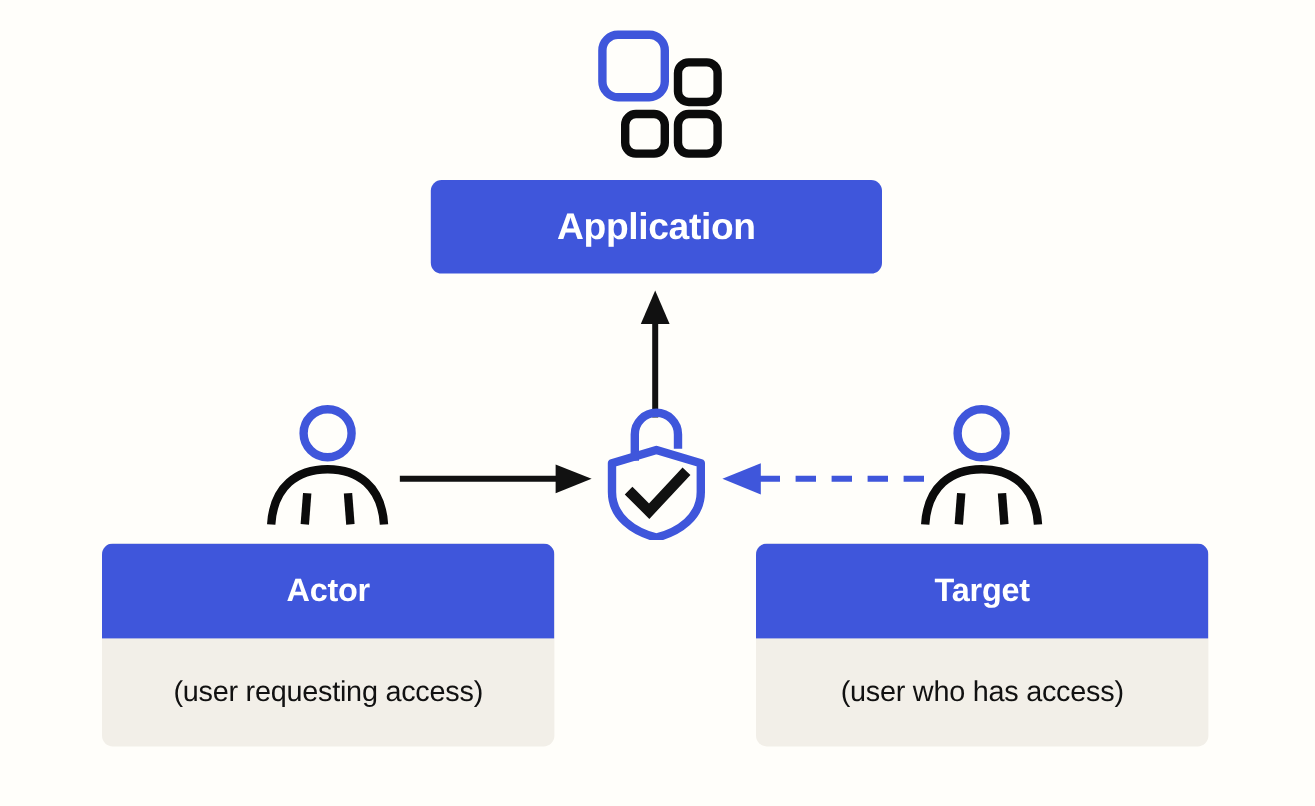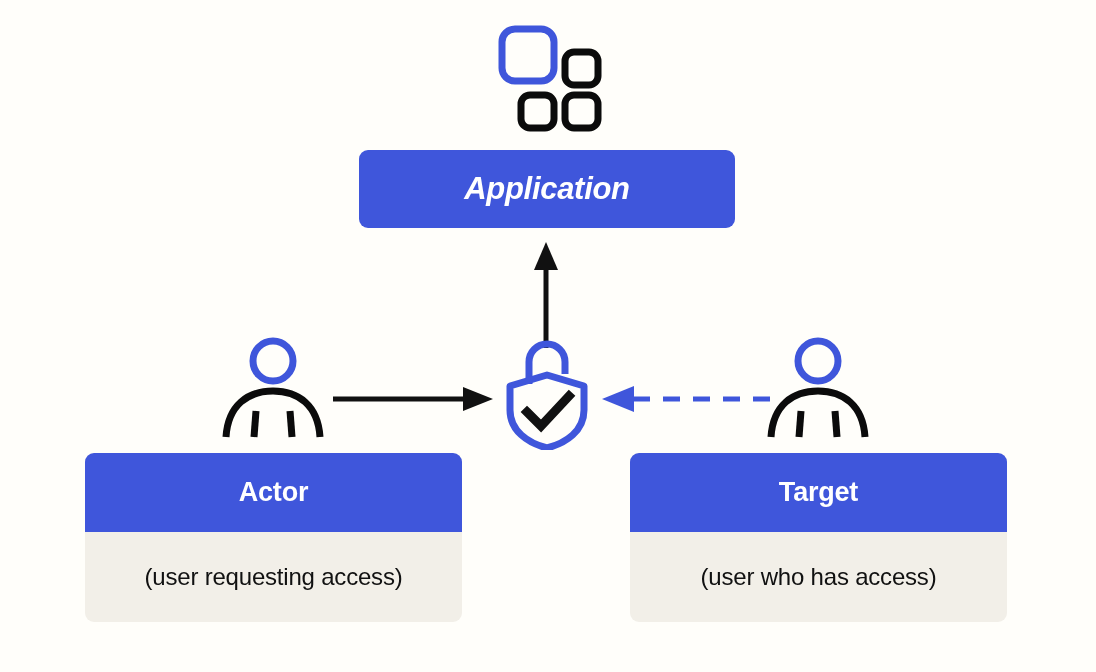--- a/index.html
+++ b/index.html
@@ -39,21 +39,20 @@
     border-radius: 9px;
     display: flex;
     align-items: center;
     justify-content: center;
   }
   .application-label {
     color: #ffffff;
     font-size: 31px;
     font-weight: bold;
     letter-spacing: -0.3px;
-    font-style: italic;
   }
 
   
   .vertical-arrow {
     position: absolute;
     left: 519px;
     top: 240px;
     width: 54px;
     height: 110px;
   }

